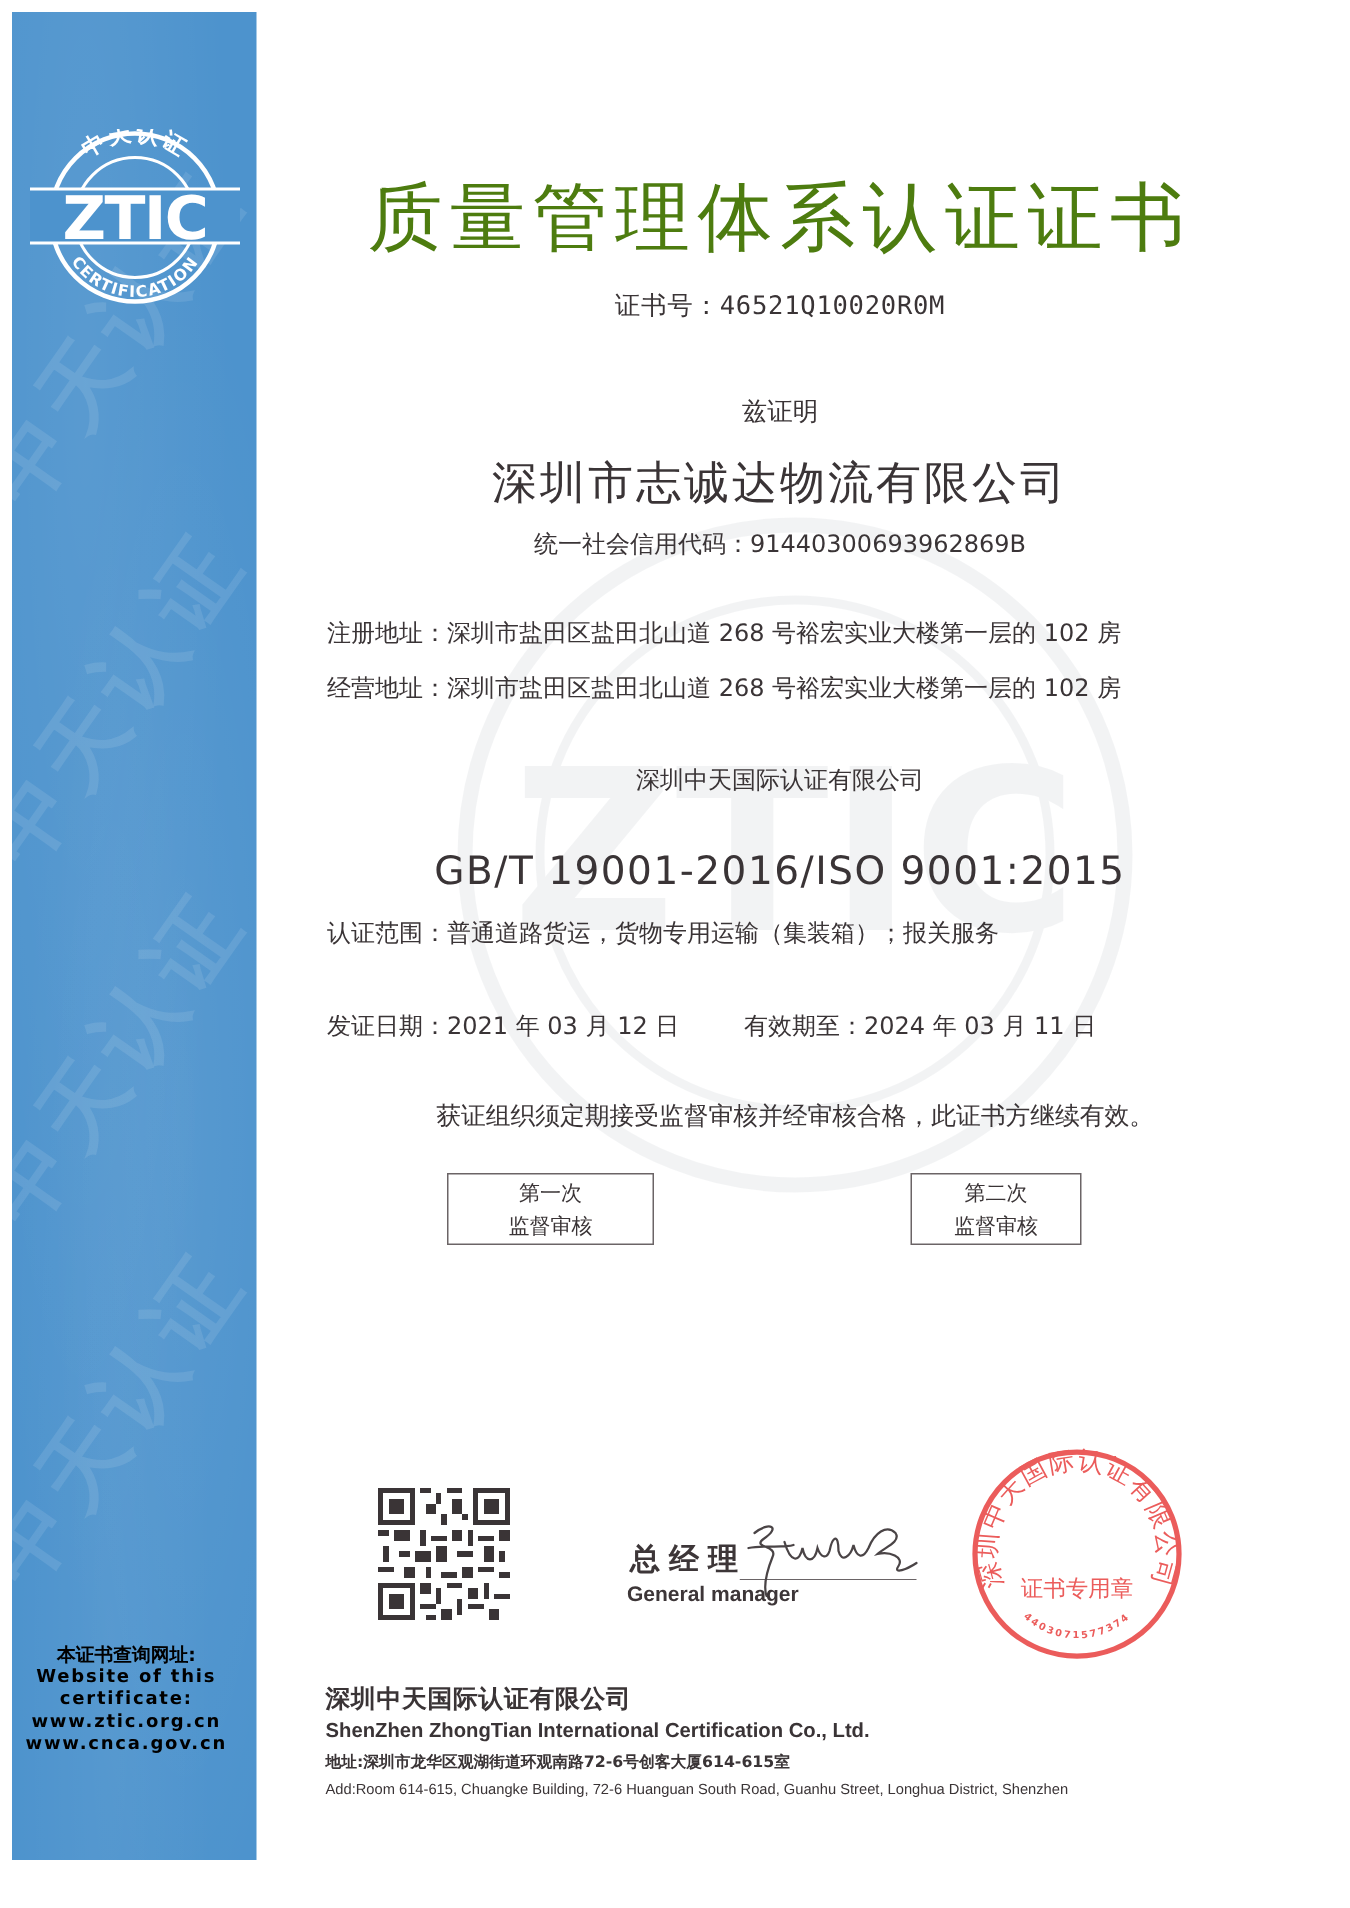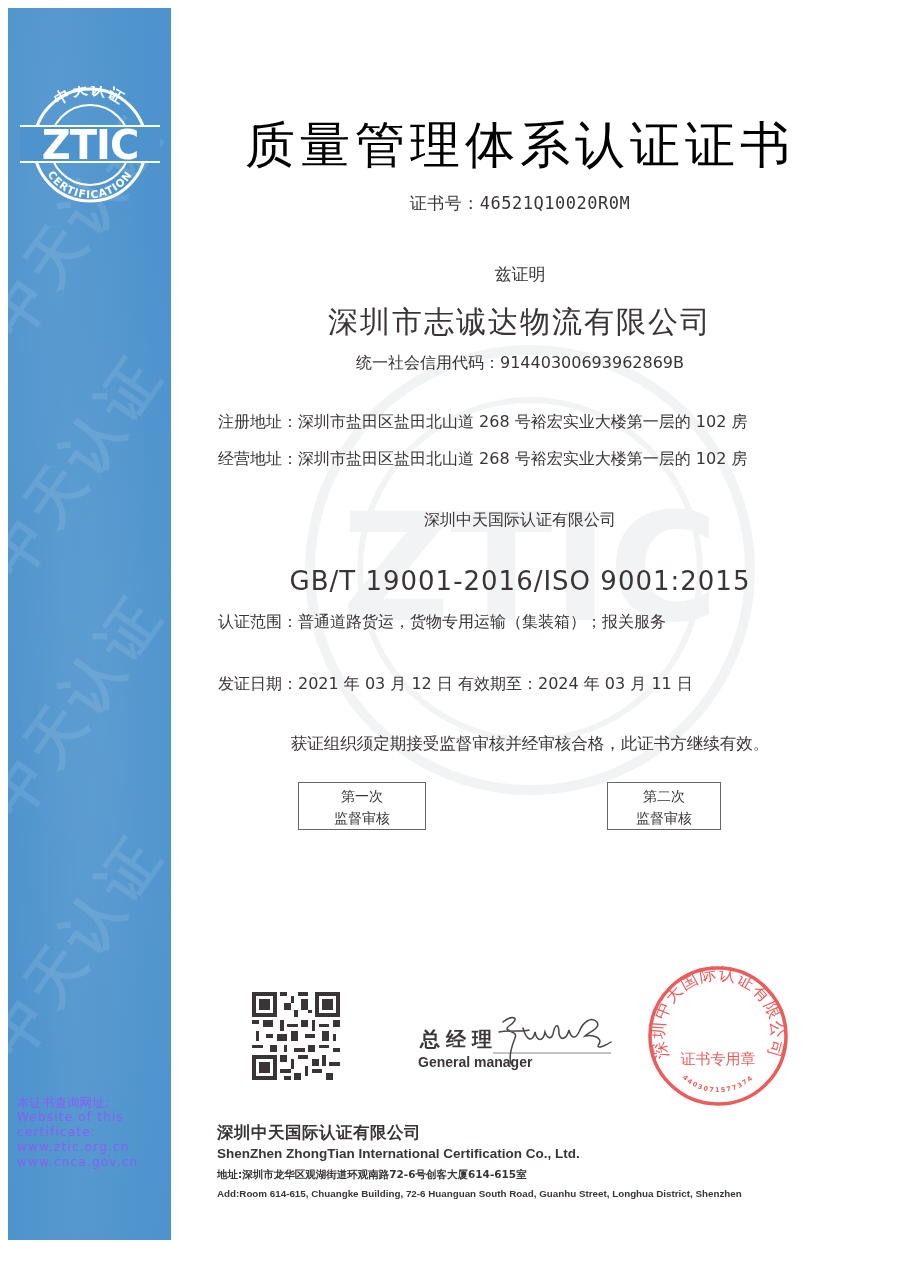--- a/index.html
+++ b/index.html
@@ -42,26 +42,27 @@
       position: absolute;
       left: 16px;
       top: 86px;
       width: 148px;
       height: 120px;
     }
     .sb-info {
       position: absolute;
       left: 17px;
       top: 1095px;
-      color: #8b5cf6;
+      color: #000000;
       font-family: "DejaVu Sans", sans-serif;
-      font-weight: normal;
+      font-weight: bold;
       font-size: 12px;
       line-height: 15px;
       letter-spacing: 1.2px;
+      text-align: center;
     }
     .sb-info .cn {
       font-size: 12.5px;
       letter-spacing: 0;
     }
 
     .main-wm {
       position: absolute;
       left: 290px;
       top: 330px;
@@ -73,21 +74,21 @@
     .center {
       position: absolute;
       left: 180px;
       width: 680px;
       text-align: center;
     }
     .title {
       top: 112px;
       font-size: 50px;
       letter-spacing: 5px;
-      color: #000000;
+      color: #4d7c0f;
       font-family: "DejaVu Sans", sans-serif;
     }
     .cert-no {
       top: 192px;
       font-size: 17px;
       letter-spacing: 0.5px;
       font-family: "DejaVu Sans Mono", monospace;
       color: #3a3436;
     }
     .cert-no .lbl {
@@ -126,32 +127,32 @@
       margin-top: 24px;
     }
     .row {
       position: absolute;
       left: 218px;
       font-size: 16px;
       white-space: nowrap;
     }
     .scope { top: 612px; }
     .dates { top: 674px; }
-    .dates .valid { }
+    .dates .valid { margin-left: 38px; }
     .notice {
       top: 733px;
       font-size: 16.5px;
       left: 180px;
       width: 700px;
     }
 
     .audit-box {
       position: absolute;
       top: 782px;
-      width: 128px;
+      width: 138px;
       height: 48px;
       border: 1px solid #6b6466;
       text-align: center;
       font-size: 14px;
       line-height: 22px;
       padding-top: 2px;
       box-sizing: border-box;
     }
     .audit-1 { left: 298px; }
     .audit-2 { left: 607px; width: 114px; }
@@ -215,21 +216,21 @@
       font-family: "Liberation Sans", sans-serif;
     }
     .f-addr-cn {
       top: 1168px;
       font-size: 10.5px;
       font-weight: bold;
     }
     .f-addr-en {
       top: 1188px;
       font-size: 9.8px;
-      font-weight: bold;
+      font-weight: normal;
       font-family: "Liberation Sans", sans-serif;
     }
   </style>
 </head>
 <body>
 
 <div class="sidebar">
   <div class="sb-watermark" style="top:180px">中天认证</div>
   <div class="sb-watermark" style="top:420px">中天认证</div>
   <div class="sb-watermark" style="top:660px">中天认证</div>

